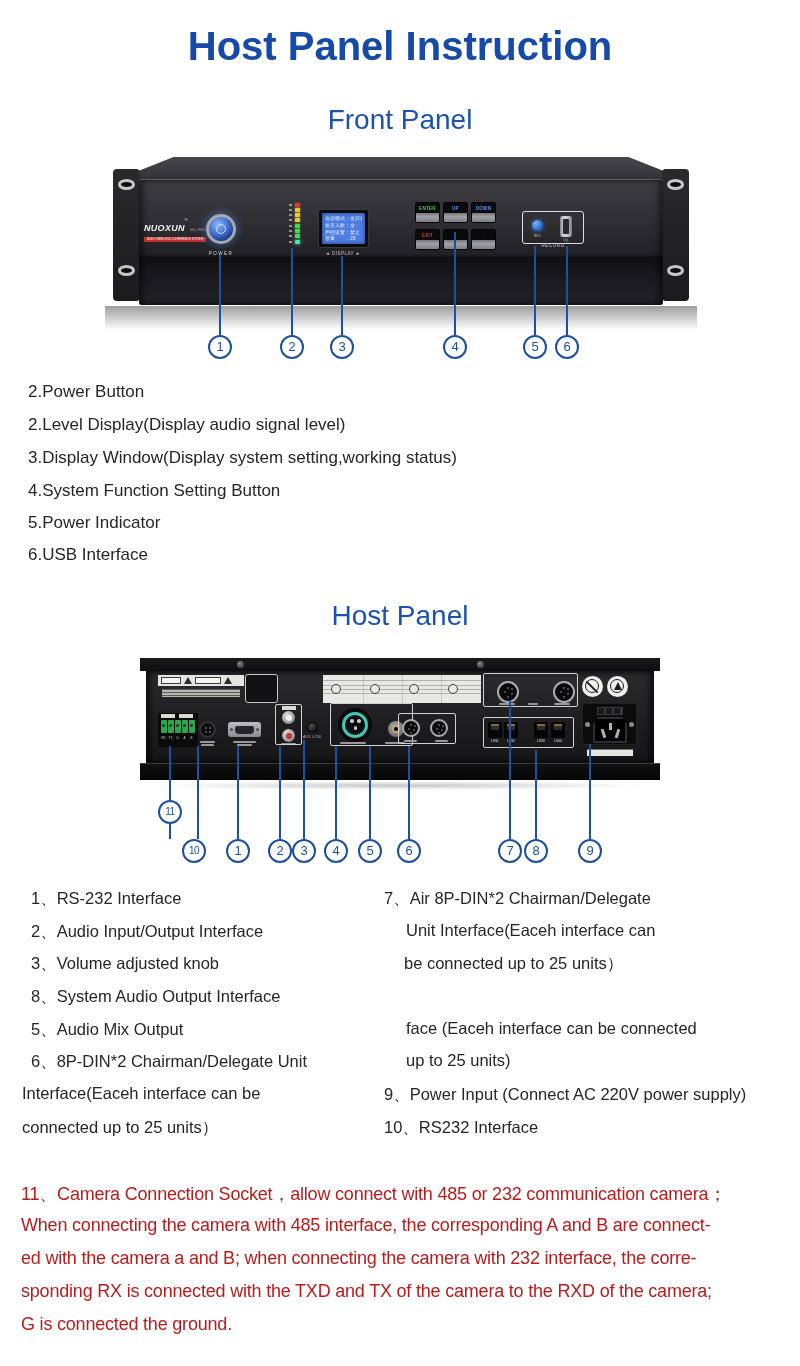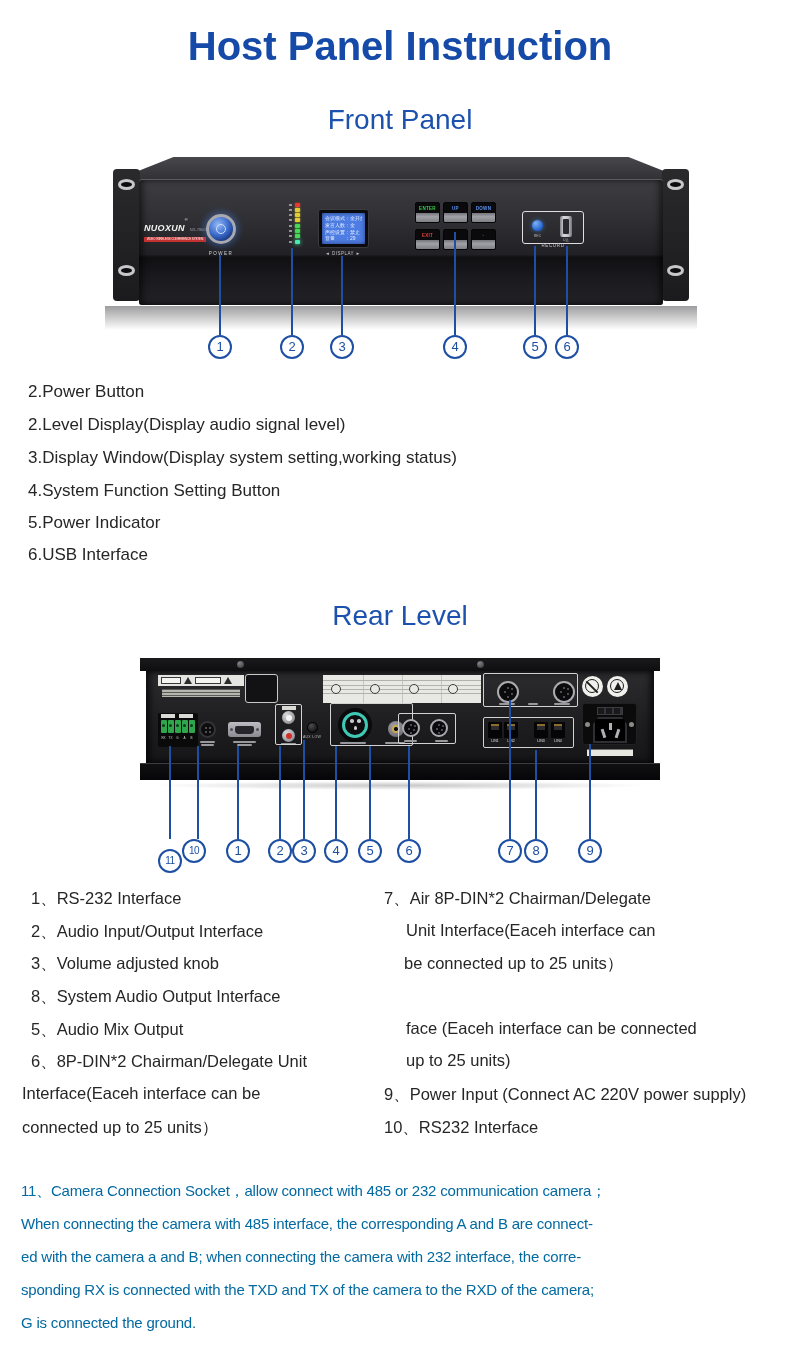--- a/index.html
+++ b/index.html
@@ -15,21 +15,21 @@
   
   .co { position:absolute; width:24px; height:24px; border:2px solid var(--callout_blue);
         border-radius:50%; color:var(--callout_blue); font-size:13px; line-height:20px;
         text-align:center; background:#fff; }
   .co.two { font-size:10px; letter-spacing:-0.5px; }
   .cl { position:absolute; width:2px; background:var(--callout_blue); }
 
   
   .li  { position:absolute; font-size:17px; color:var(--text_dark); white-space:nowrap; }
   .li2 { position:absolute; font-size:16.5px; color:var(--text_dark); white-space:nowrap; }
-  .note-line { position:absolute; font-size:15px; color:#0369a1; letter-spacing:-0.2px; white-space:nowrap; }
+  .note-line { position:absolute; font-size:18px; color:#b91c1c; letter-spacing:-0.2px; white-space:nowrap; }
 
   
   .fdev { position:absolute; left:105px; top:153px; width:592px; height:152px; }
   .fp-top { position:absolute; left:8px; top:4px; width:576px; height:24px;
             background:linear-gradient(180deg,#48484c,#303034);
             clip-path:polygon(10.5% 0, 89.5% 0, 100% 100%, 0 100%); }
   .ear { position:absolute; top:16px; width:27px; height:132px; border-radius:4px;
          background:linear-gradient(180deg,#2a2a2d,#1b1b1e); }
   .screw { position:absolute; width:17px; height:11px; border-radius:50%;
            background:#0c0c0e; border:3px solid #c6c6cb; }
@@ -311,21 +311,21 @@
   <div class="co" style="left:523px;top:335px">5</div>
   <div class="co" style="left:555px;top:335px">6</div>
 
   <div class="li" style="left:28px;top:382px">2.Power Button</div>
   <div class="li" style="left:28px;top:415px">2.Level Display(Display audio signal level)</div>
   <div class="li" style="left:28px;top:448px">3.Display Window(Display system setting,working status)</div>
   <div class="li" style="left:28px;top:481px">4.System Function Setting Button</div>
   <div class="li" style="left:28px;top:513px">5.Power Indicator</div>
   <div class="li" style="left:28px;top:545px">6.USB Interface</div>
 
-  <h2 class="subhead" style="top:600px">Rear Level</h2>
+  <h2 class="subhead" style="top:600px">Host Panel</h2>
 
   <div class="rdev">
     <div class="rp-topstrip">
       <i class="tscrew" style="left:97px"></i>
       <i class="tscrew" style="left:337px"></i>
     </div>
     <div class="rp-face">
       <div class="warn1">
         <i class="w-box"></i>
         <i class="w-tri"></i>
@@ -501,21 +501,21 @@
   <i class="cl" style="left:237px;top:746px;height:93px"></i>
   <i class="cl" style="left:279px;top:746px;height:93px"></i>
   <i class="cl" style="left:303px;top:740px;height:99px"></i>
   <i class="cl" style="left:335px;top:746px;height:93px"></i>
   <i class="cl" style="left:369px;top:746px;height:93px"></i>
   <i class="cl" style="left:408px;top:746px;height:93px"></i>
   <i class="cl" style="left:509px;top:700px;height:139px"></i>
   <i class="cl" style="left:535px;top:750px;height:89px"></i>
   <i class="cl" style="left:589px;top:744px;height:95px"></i>
 
-  <div class="co two" style="left:158px;top:849px">11</div>
+  <div class="co two" style="left:158px;top:800px">11</div>
   <div class="co two" style="left:182px;top:839px">10</div>
   <div class="co" style="left:226px;top:839px">1</div>
   <div class="co" style="left:268px;top:839px">2</div>
   <div class="co" style="left:292px;top:839px">3</div>
   <div class="co" style="left:324px;top:839px">4</div>
   <div class="co" style="left:358px;top:839px">5</div>
   <div class="co" style="left:397px;top:839px">6</div>
   <div class="co" style="left:498px;top:839px">7</div>
   <div class="co" style="left:524px;top:839px">8</div>
   <div class="co" style="left:578px;top:839px">9</div>

